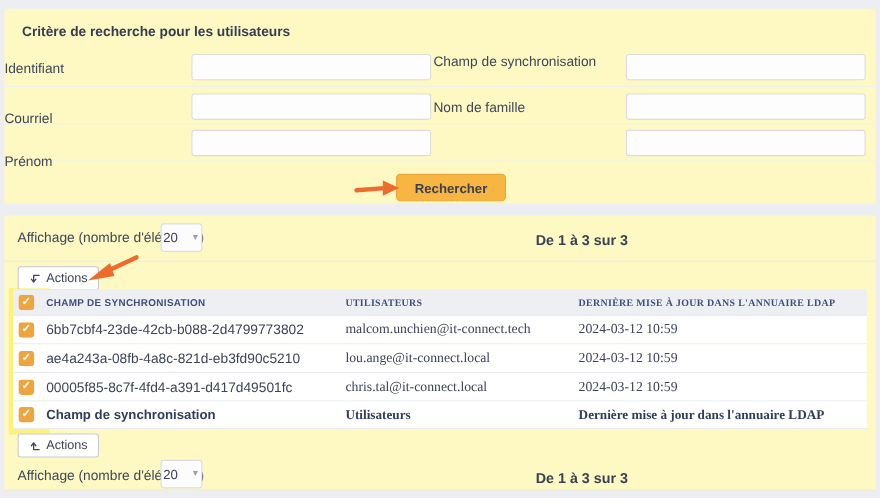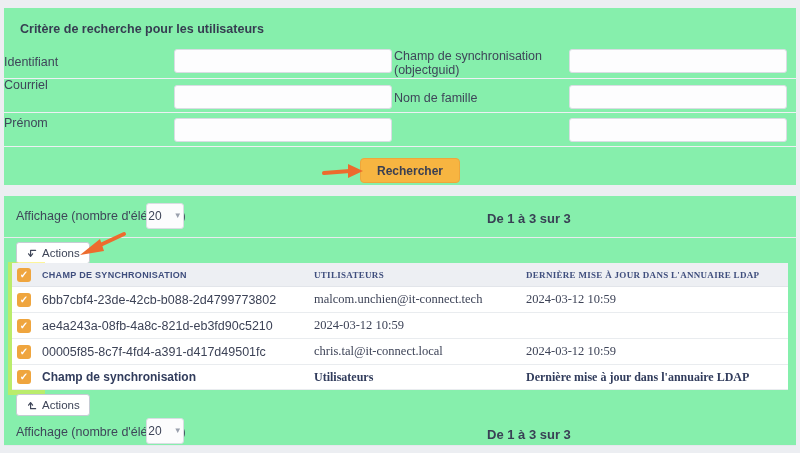--- a/index.html
+++ b/index.html
@@ -3,21 +3,21 @@
 <meta charset="utf-8">
 <style>
   html,body{margin:0;padding:0;}
   body{
     width:800px;height:453px;position:relative;overflow:hidden;
     background:#eceef2;
     font-family:"Liberation Sans", sans-serif;
     color:#3d4357;
     -webkit-font-smoothing:antialiased;
   }
-  .card{position:absolute;background:#86efac;}
+  .card{position:absolute;background:#fef9c3;}
   
   #search-card{left:4px;top:8px;width:792px;height:177px;}
   .form-title{position:absolute;left:16px;top:14px;font-size:12.5px;font-weight:bold;color:#363d51;}
   .hsep{position:absolute;left:0;right:0;height:1px;background:#eef0f4;}
   .flabel{position:absolute;font-size:12.5px;color:#3e4659;}
   .finput{
     position:absolute;width:218px;height:24px;box-sizing:border-box;
     border:1px solid #d9dde3;border-radius:3px;background:#fdfdfe;
     font-family:"Liberation Sans", sans-serif;font-size:12px;color:#3d4357;padding:0 8px;outline:none;
   }
@@ -75,30 +75,29 @@
   <div class="form-title">Critère de recherche pour les utilisateurs</div>
 
   <div class="hsep" style="top:70px"></div>
   <div class="hsep" style="top:104px"></div>
   <div class="hsep" style="top:138px"></div>
 
   <div class="flabel" style="left:0;width:160px;top:47px">Identifiant</div>
   <input class="finput" style="left: 170px; top: 41px;" value="">
   <div class="flabel" style="left:390px;width:165px;top:41px;line-height:14px">
     <div>Champ de synchronisation</div>
-    <div>(objectguid)</div>
   </div>
   <input class="finput" style="left: 565px; top: 41px;" value="">
 
-  <div class="flabel" style="left:0;width:176px;top:70px">Courriel</div>
+  <div class="flabel" style="left:0;width:176px;top:93px">Courriel</div>
   <input class="finput" style="left: 170px; top: 77px;" value="">
   <div class="flabel" style="left:390px;width:165px;top:83px">Nom de famille</div>
   <input class="finput" style="left: 565px; top: 77px;" value="">
 
-  <div class="flabel" style="left:0;width:160px;top:108px">Prénom</div>
+  <div class="flabel" style="left:0;width:160px;top:132px">Prénom</div>
   <input class="finput" style="left: 170px; top: 110px;" value="">
   <input class="finput" style="left: 565px; top: 110px;" value="">
 
   <button class="btn-search">Rechercher</button>
 
   <svg class="annotation" style="left:318px;top:153px" width="42" height="20">
     <line x1="2" y1="12" x2="28" y2="10" stroke="#ed6b2d" stroke-width="4" stroke-linecap="round"></line>
     <polygon points="26,3 41,10 26,17" fill="#ed6b2d"></polygon>
   </svg>
 </div>
@@ -152,20 +151,21 @@
       <div class="td c3">2024-03-12 10:59</div>
     </div>
 
     <div class="trow data">
       <div class="td">
         <div class="cbx">
             <span>✓</span>
           </div>
       </div>
       <div class="td c1">ae4a243a-08fb-4a8c-821d-eb3fd90c5210</div>
+      <div class="td c2">lou.ange@it-connect.local</div>
       <div class="td c3">2024-03-12 10:59</div>
     </div>
 
     <div class="trow data">
       <div class="td">
         <div class="cbx">
             <span>✓</span>
           </div>
       </div>
       <div class="td c1">00005f85-8c7f-4fd4-a391-d417d49501fc</div>

